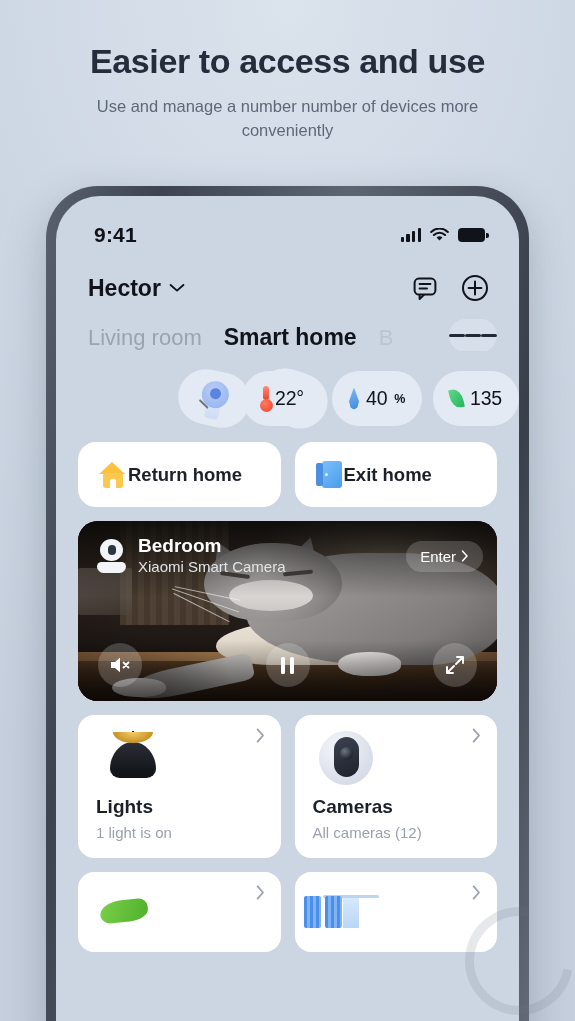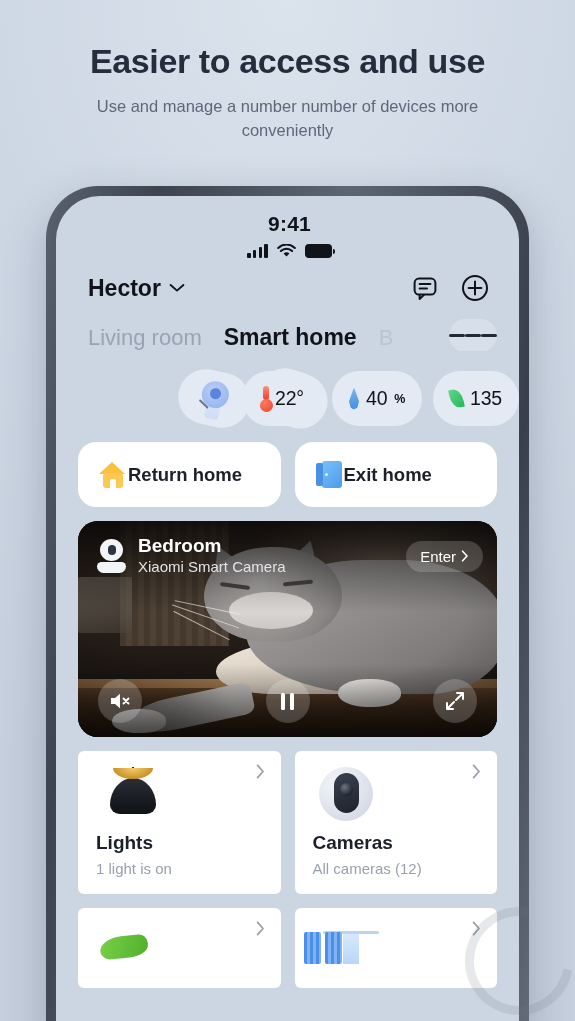--- a/index.html
+++ b/index.html
@@ -34,21 +34,21 @@
   .screen {
     width:100%; height:100%;
     border-radius:44px 44px 0 0;
     background:#ccd5e2;
     overflow:hidden; position:relative;
   }
 
   
   .statusbar {
     height:62px; display:flex; align-items:center;
-    justify-content:space-between; padding:16px 34px 0 38px;flex-direction:column;
+    justify-content:space-between; padding:16px 34px 0 38px;
   }
   .clock { font-size:21px; font-weight:700; color:#10131a; letter-spacing:.2px; }
   .sysicons { display:flex; align-items:center; gap:9px; }
   .bars { display:flex; align-items:flex-end; gap:2.2px; height:14px; }
   .bars i { width:3.4px; background:#10131a; border-radius:1px; display:block; }
   .bars i:nth-child(1){height:5px}.bars i:nth-child(2){height:8px}
   .bars i:nth-child(3){height:11px}.bars i:nth-child(4){height:14px}
   .batt {
     width:27px;height:14px;border-radius:4px;background:#10131a;position:relative;
   }
@@ -146,21 +146,21 @@
   .ic-door{position:relative;width:26px;height:27px;}
   .ic-door .panel{position:absolute;left:6px;top:0;width:20px;height:27px;border-radius:3px;
     background:linear-gradient(135deg,#7cc0f7,#4a9bee);}
   .ic-door .edge{position:absolute;left:0;top:2px;width:7px;height:23px;border-radius:2px;
     background:#4a8fe0;}
   .ic-door .knob{position:absolute;left:9.5px;top:12px;width:3.4px;height:3.4px;
     border-radius:50%;background:#eaf4ff;}
 
   
   .camcard{
-    margin:14px 22px 0 22px;height:216px;border-radius:20px;overflow:hidden;
+    margin:14px 22px 0 22px;height:180px;border-radius:20px;overflow:hidden;
     position:relative;background:#1a1512;
   }
   .cam-photo{position:absolute;inset:0;overflow:hidden;}
   
   .bg-room{position:absolute;inset:0;
     background:
       radial-gradient(55% 70% at 74% 22%, #6b5e52 0%, rgba(70,60,52,0) 60%),
       linear-gradient(180deg,#3a2f27 0%,#2a211b 40%,#1d1714 70%,#120e0c 100%);}
   .curtain{position:absolute;left:10%;top:0;width:26%;height:58%;
     background:repeating-linear-gradient(90deg,#4a3d31 0 6px,#56483a 6px 12px);
@@ -226,21 +226,21 @@
   .enter-btn span{font-size:15px;color:#fff;}
   .cam-ctrls{position:absolute;left:0;right:0;bottom:14px;display:flex;align-items:center;padding:0 20px;}
   .rnd{width:44px;height:44px;border-radius:50%;background:rgba(255,255,255,.2);
     display:flex;align-items:center;justify-content:center;cursor:pointer;}
   .rnd.mid{margin:0 auto;}
   .pause i{display:inline-block;width:4.5px;height:17px;background:#fff;border-radius:1.5px;margin:0 2.2px;}
 
   
   .grid{display:flex;gap:14px;padding:14px 22px 0 22px;flex-wrap:wrap;}
   .dcard{
-    flex:1 1 calc(50% - 7px);height:143px;border-radius:6px;background:#fff;
+    flex:1 1 calc(50% - 7px);height:143px;border-radius:16px;background:#fff;
     position:relative;padding:16px 18px;cursor:pointer;
   }
   .dcard .chev{position:absolute;right:16px;top:13px;}
   .dname{position:absolute;left:18px;bottom:40px;font-size:19px;font-weight:700;color:#1b2029;}
   .dsub{position:absolute;left:18px;bottom:17px;font-size:15px;color:#9aa1ac;}
   
   .lamp{position:relative;width:58px;height:56px;margin-left:8px;margin-top:2px;}
   .lamp .wire{position:absolute;left:28px;top:0;width:1.6px;height:13px;background:#22262d;}
   .lamp .shade{position:absolute;left:6px;top:11px;width:46px;height:36px;
     background:linear-gradient(180deg,#2b2f36 0%,#16191e 70%,#101216 100%);

